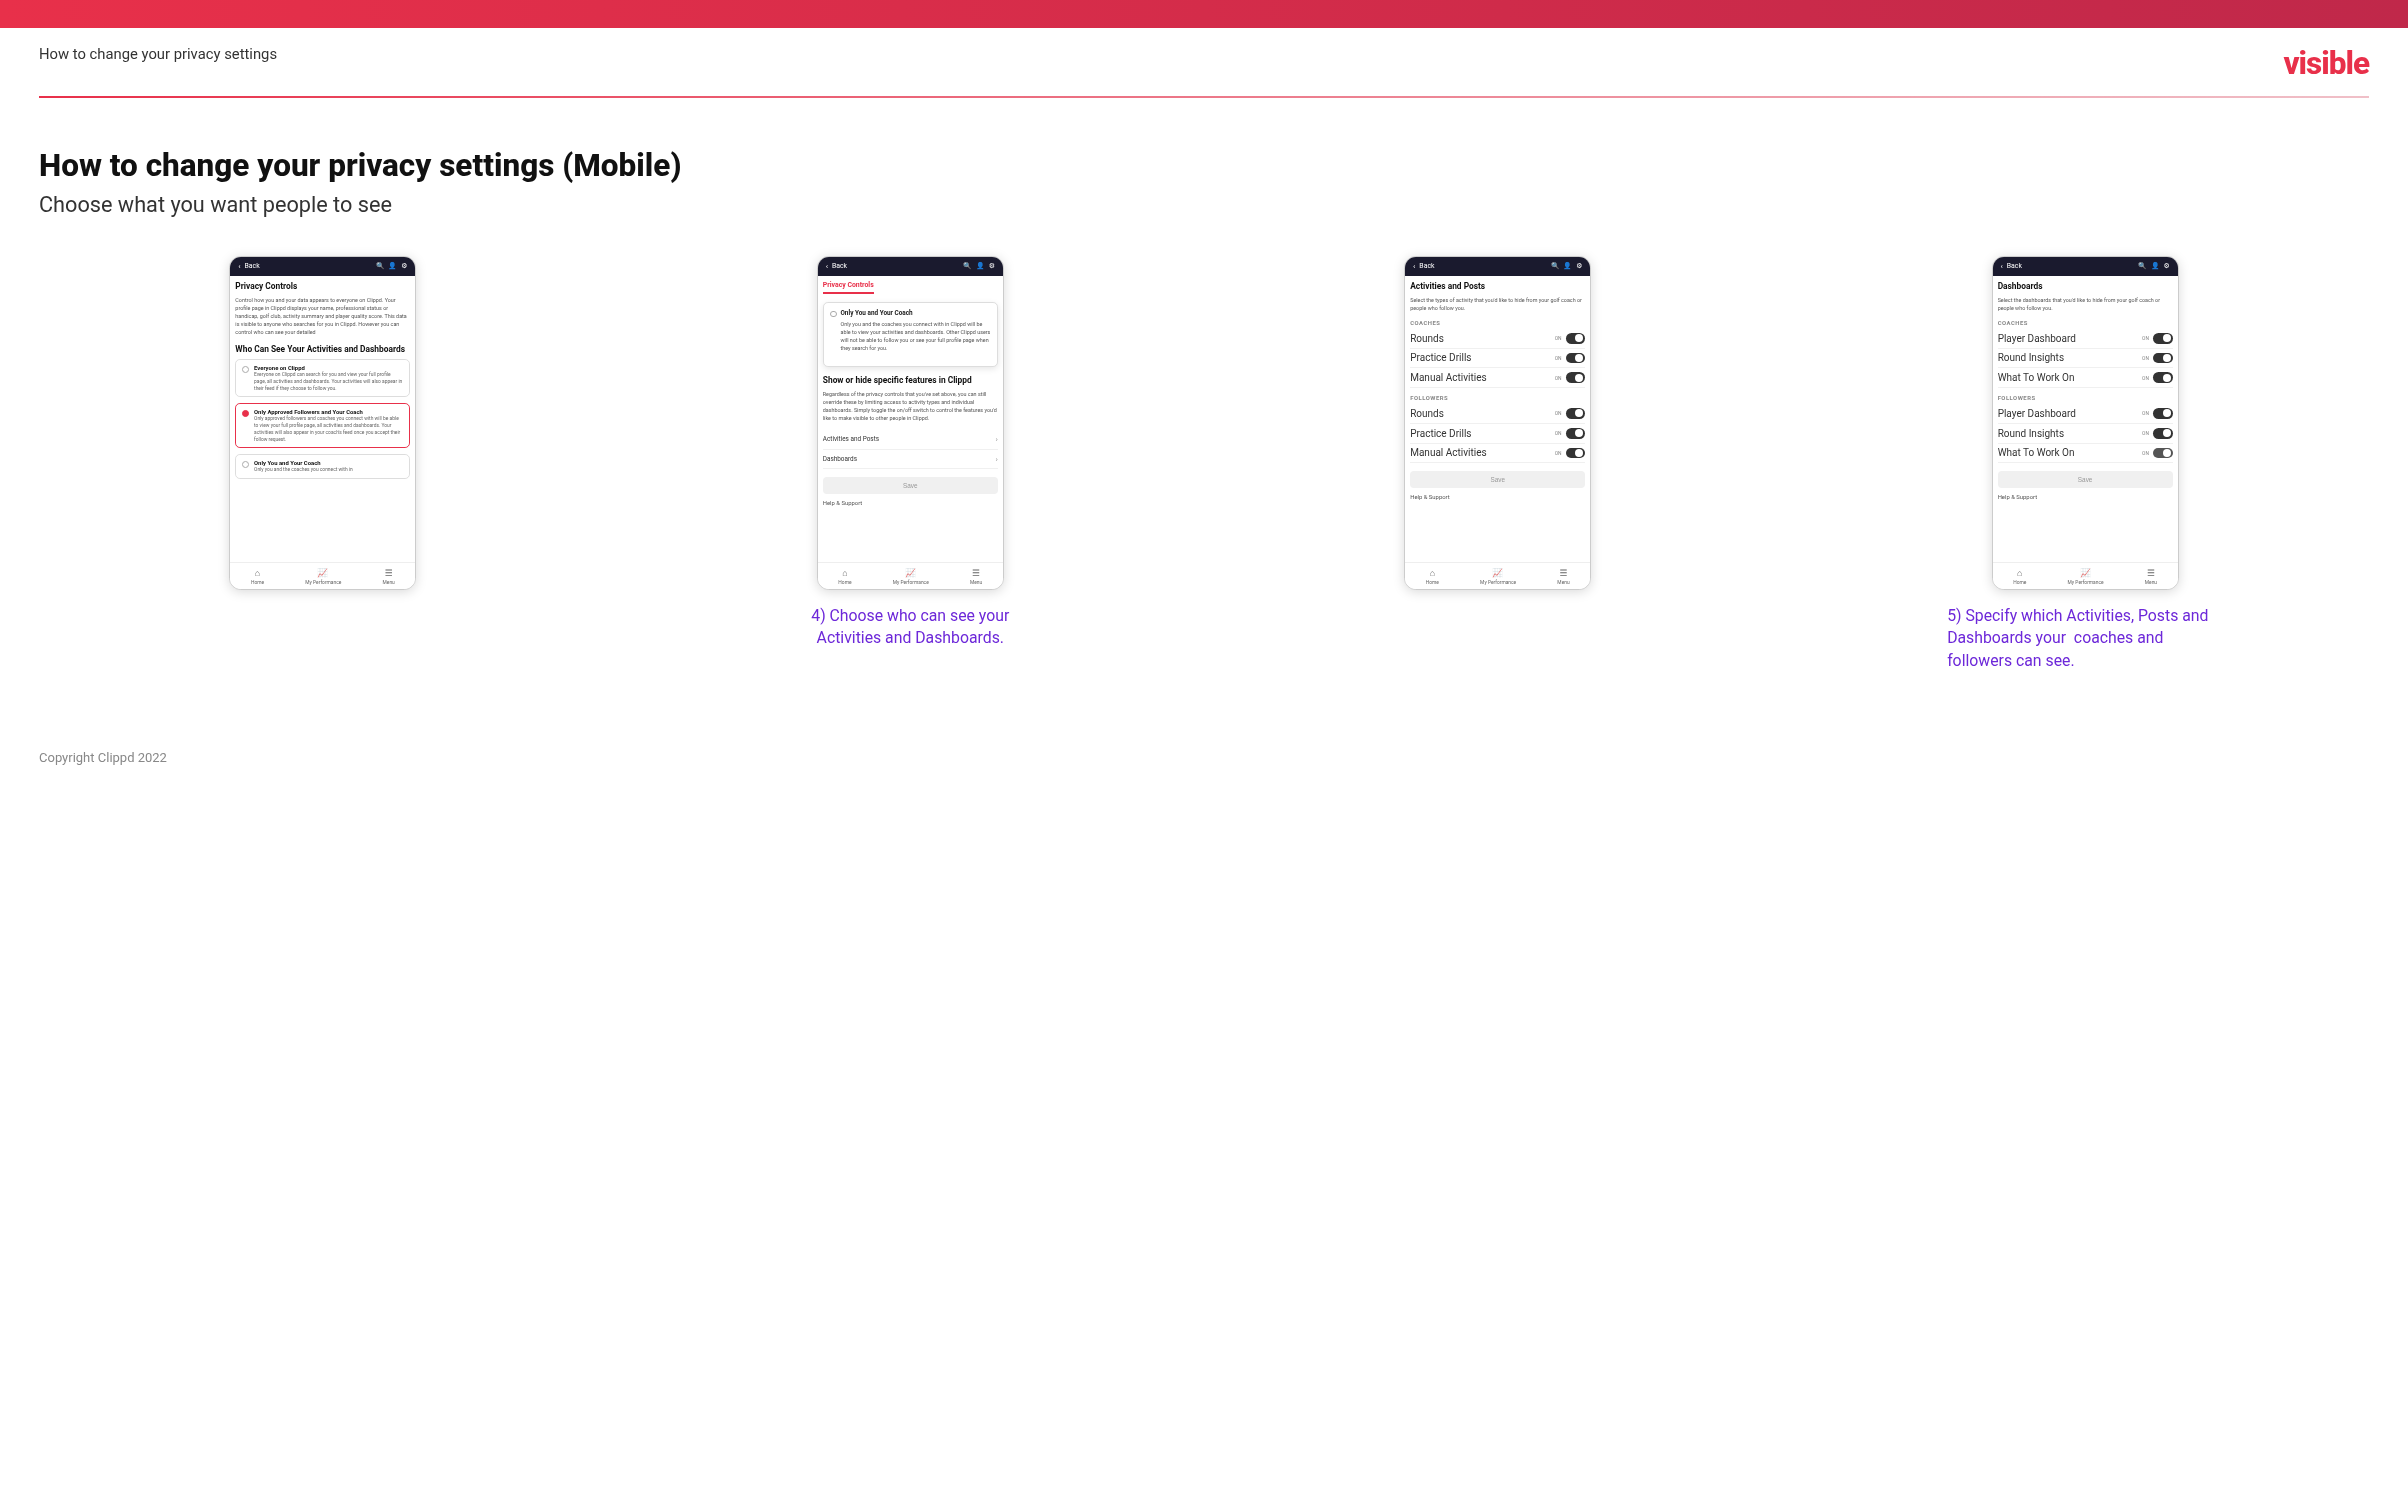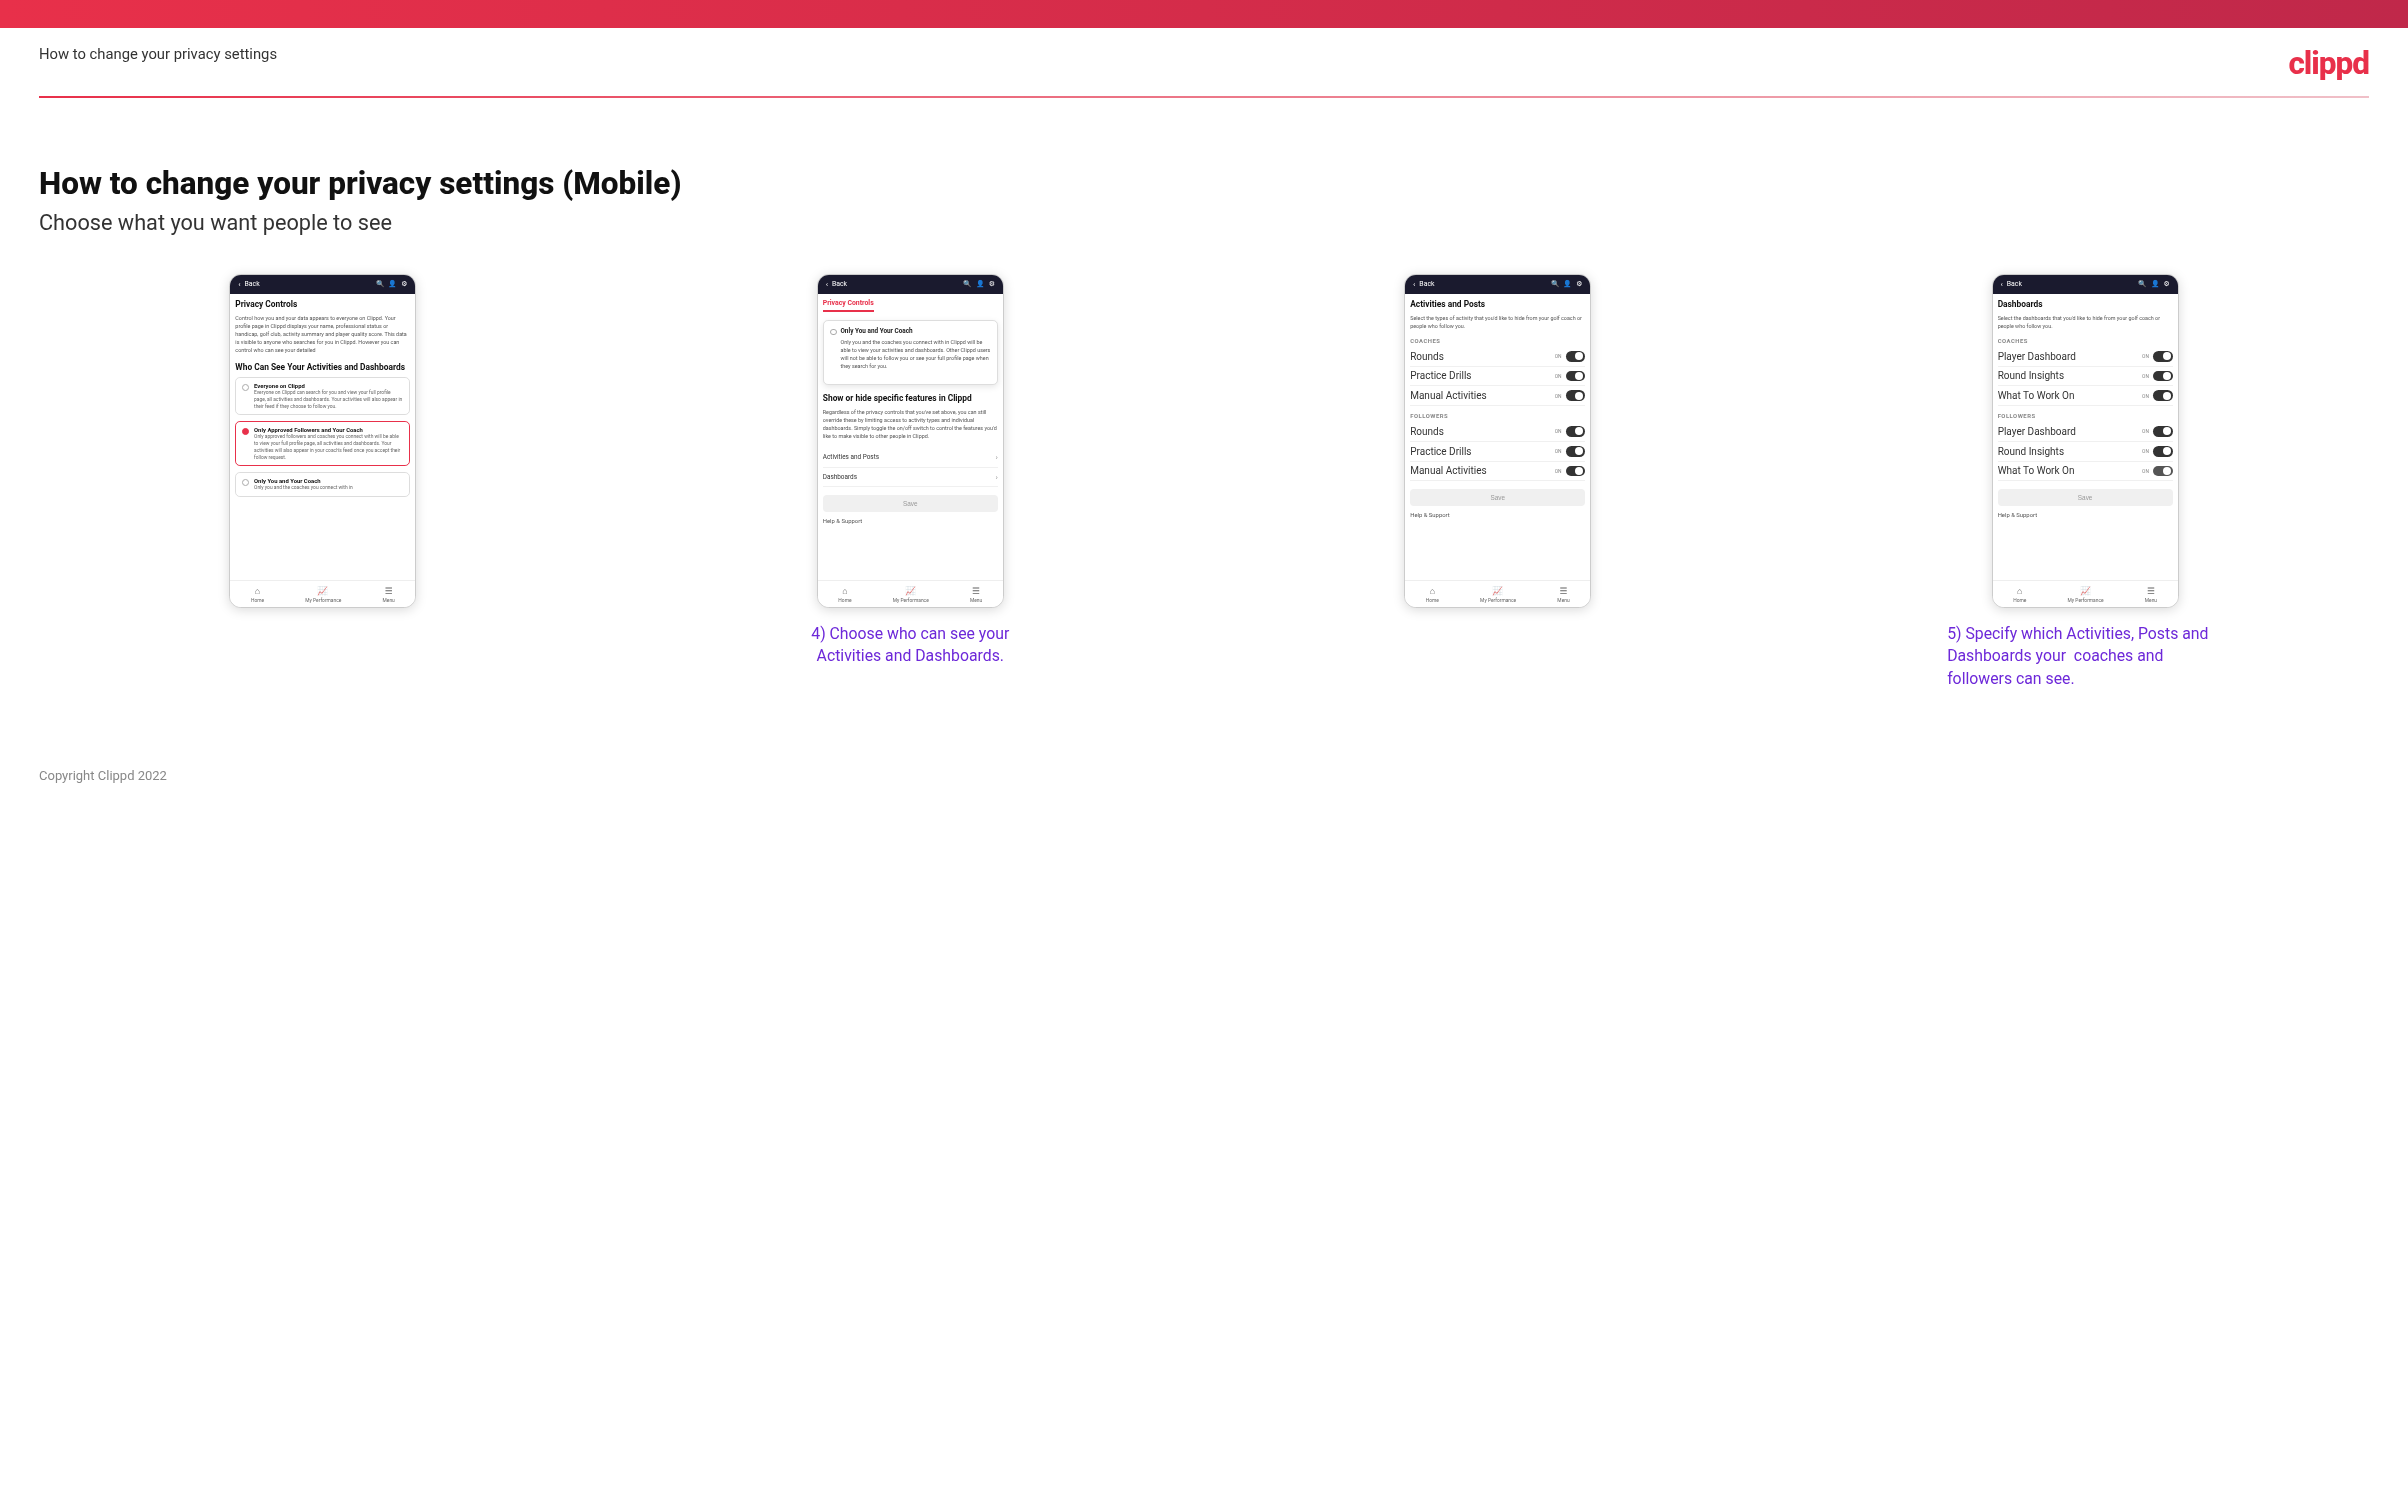--- a/index.html
+++ b/index.html
@@ -37,21 +37,20 @@
     
     .header-divider {
       height: 2px;
       background: linear-gradient(to right, #e8304a, #f0c0c8);
       margin: 0 39px;
     }
 
     
     .main {
       padding: 49px 39px 59px 39px;
-      margin-top: 18px;
     }
 
     .page-heading {
       font-size: 31.5px;
       font-weight: 800;
       color: #111;
       margin-bottom: 7.9px;
     }
     .page-subheading {
       font-size: 21.7px;
@@ -309,21 +308,21 @@
       color: #888;
     }
   </style>
 </head>
 <body>
 
 <div class="top-bar"></div>
 
 <div class="header">
   <span class="header-title">How to change your privacy settings</span>
-  <span class="logo">clippd</span>
+  <span class="logo">visible</span>
 </div>
 
 <div class="header-divider"></div>
 
 <div class="main">
 
   <div class="page-heading">How to change your privacy settings (Mobile)</div>
   <div class="page-subheading">Choose what you want people to see</div>
 
   <div class="screenshots-row">

